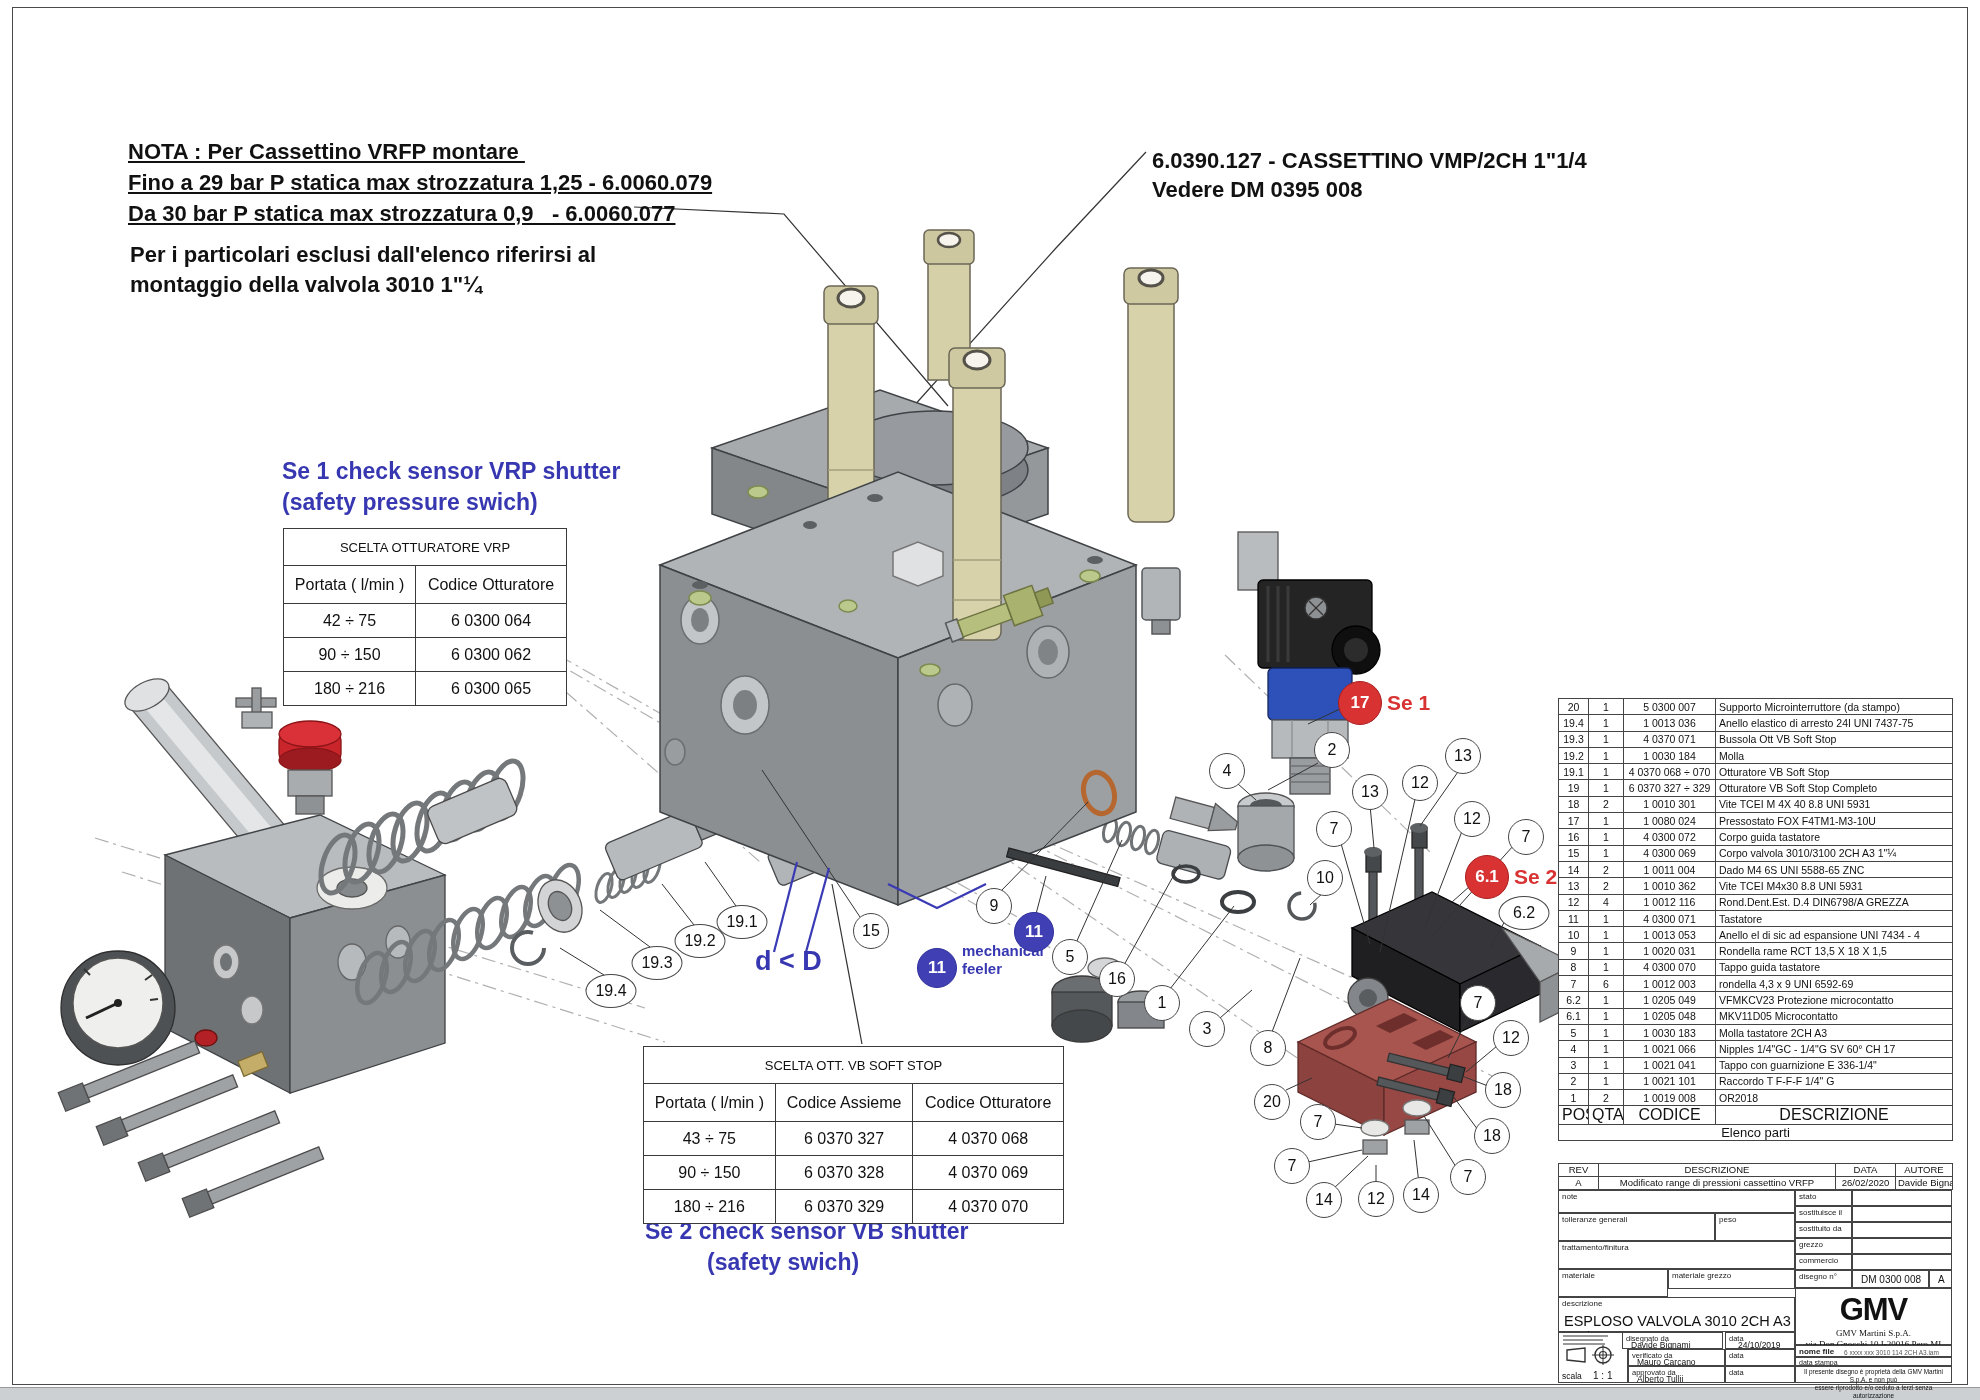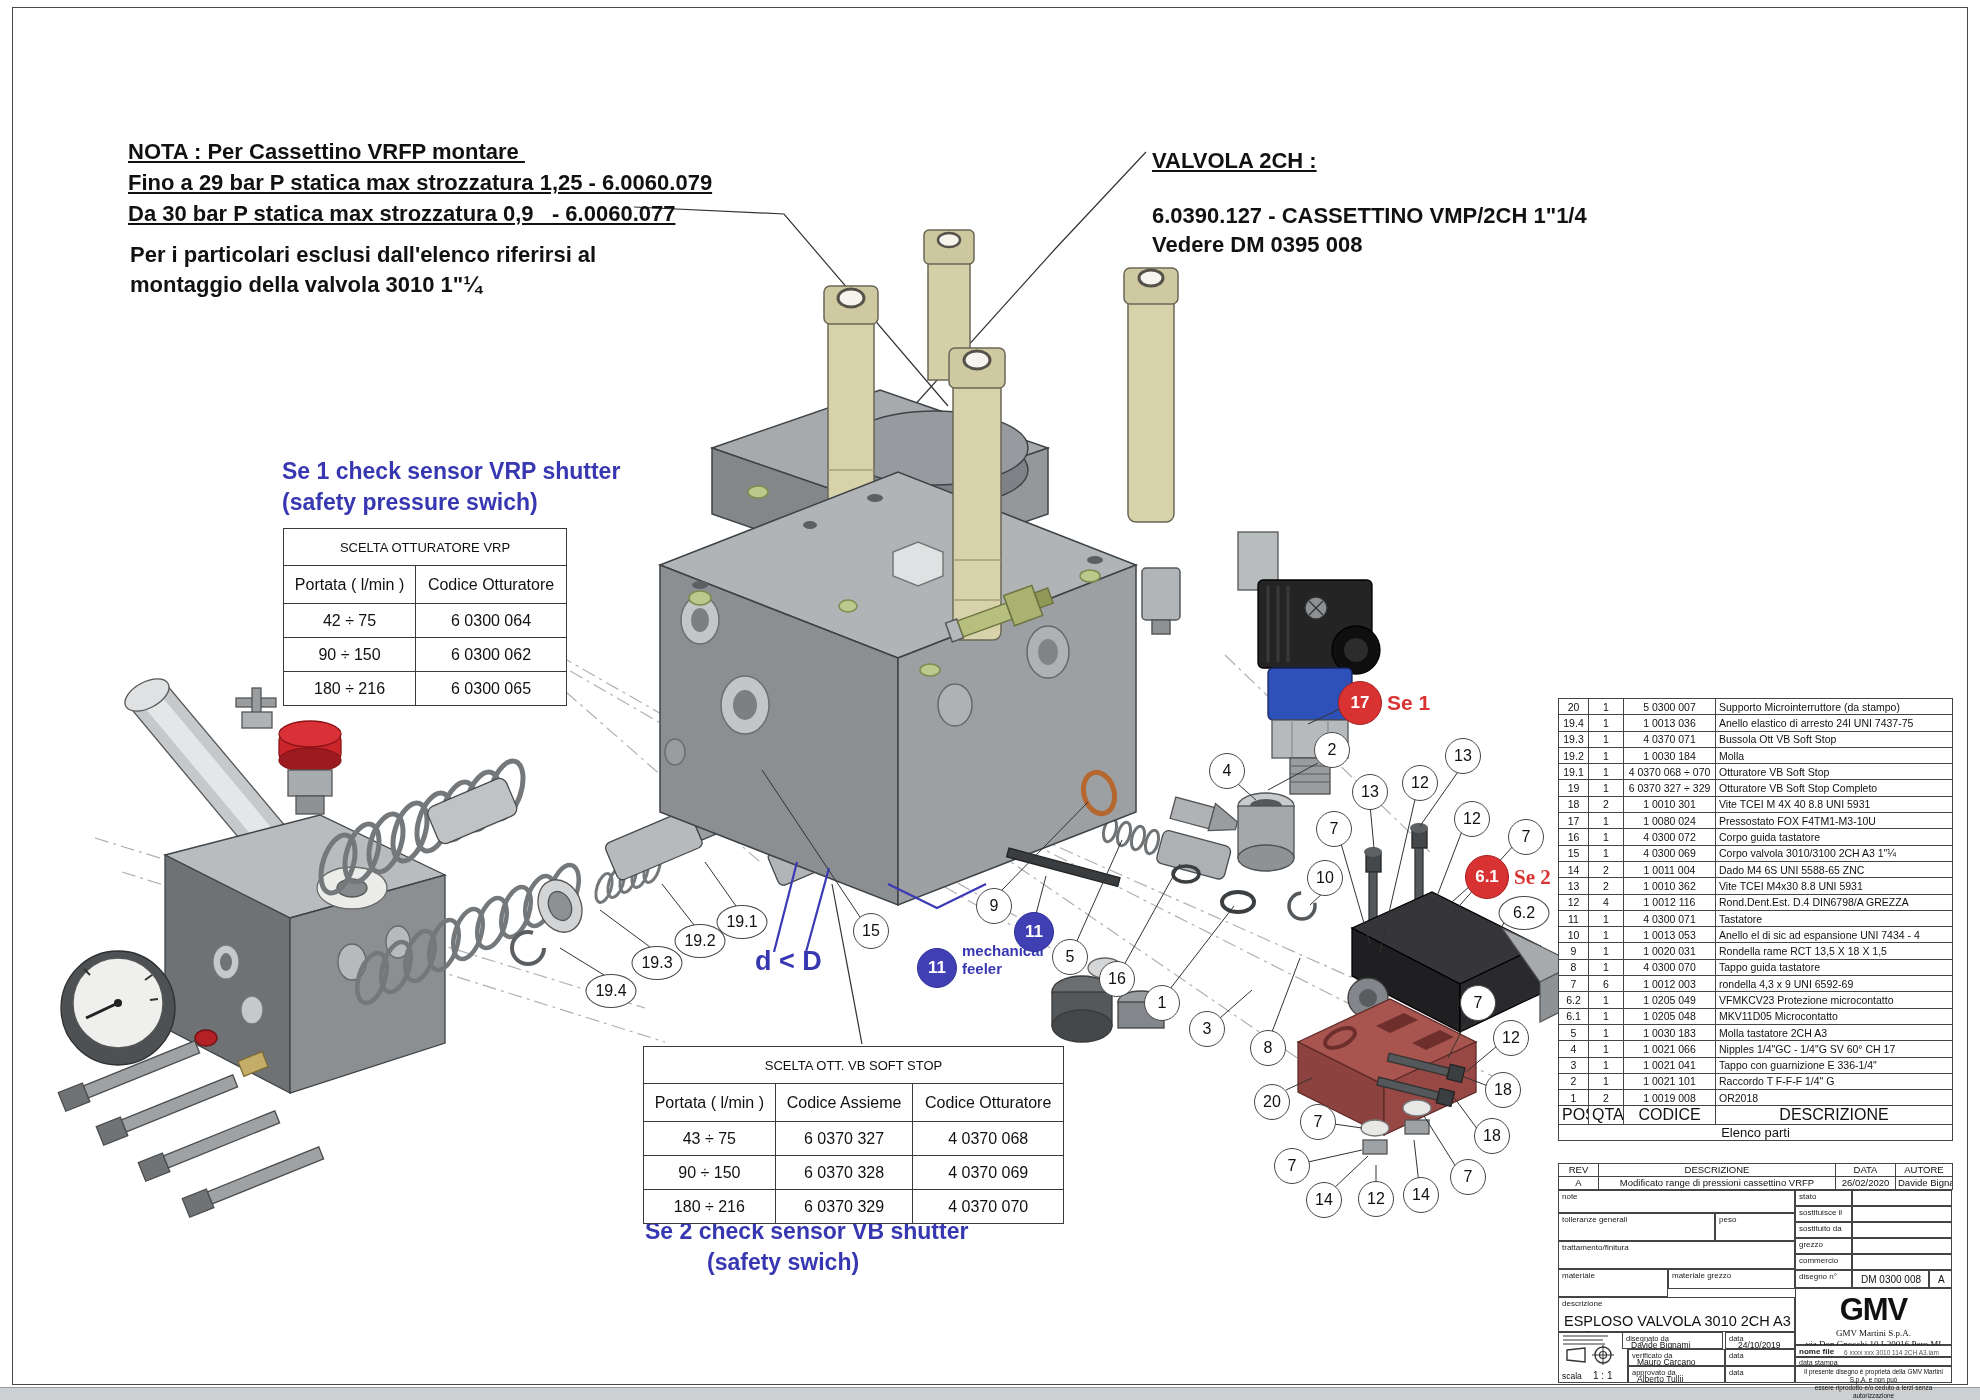--- a/index.html
+++ b/index.html
@@ -400,21 +400,20 @@
   <div>Fino a 29 bar P statica max strozzatura 1,25 - 6.0060.079</div>
   <div>Da 30 bar P statica max strozzatura 0,9   - 6.0060.077</div>
 </div>
 
 <div class="abs partic">
   <div>Per i particolari esclusi dall'elenco riferirsi al</div>
   <div>montaggio della valvola 3010 1"¼</div>
 </div>
 
 <div class="abs v2ch">
-  <div class="hd">VALVOLA 2CH :</div>
   <div>6.0390.127 - CASSETTINO VMP/2CH 1"1/4</div>
   <div>Vedere DM 0395 008</div>
 </div>
 
 <div class="abs bluetext se1">
   <div>Se 1 check sensor VRP shutter</div>
   <div>(safety pressure swich)</div>
 </div>
 
 <div class="abs bluetext se2">
@@ -811,16 +810,16 @@
     <div class="callout sm" style="left: 1492px; top: 1136px;">18</div>
     <div class="callout sm" style="left: 1318px; top: 1122px;">7</div>
     <div class="callout sm" style="left: 1292px; top: 1166px;">7</div>
     <div class="callout sm" style="left: 1324px; top: 1200px;">14</div>
     <div class="callout sm" style="left: 1376px; top: 1199px;">12</div>
     <div class="callout sm" style="left: 1421px; top: 1195px;">14</div>
     <div class="callout sm" style="left: 1468px; top: 1177px;">7</div>
     <div class="callout red" style="left: 1360px; top: 703px;">17</div>
     <div class="se-tag" style="left: 1387px; top: 703px;">Se 1</div>
     <div class="callout red" style="left: 1487px; top: 877px;">6.1</div>
-    <div class="se-tag" style="left: 1514px; top: 877px; font-family: Liberation Serif, serif;">Se 2</div>
+    <div class="se-tag" style="left: 1514px; top: 877px;">Se 2</div>
     <div class="callout blue" style="left: 1034px; top: 932px;">11</div>
     <div class="callout blue" style="left: 937px; top: 968px;">11</div>
   </div>
 
 </body></html>

